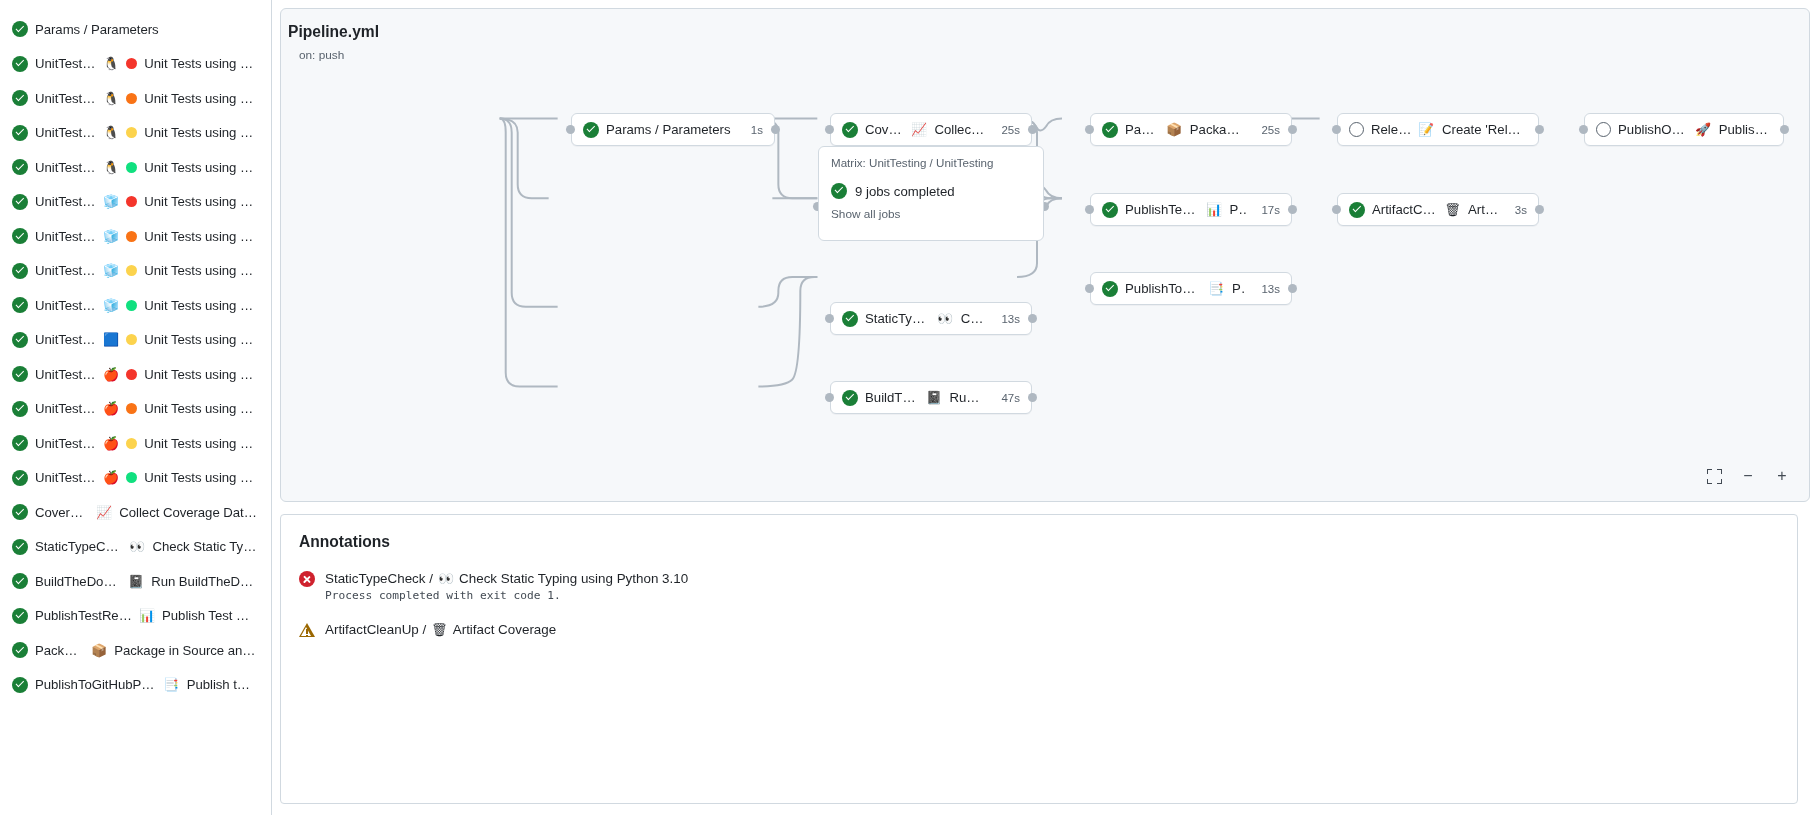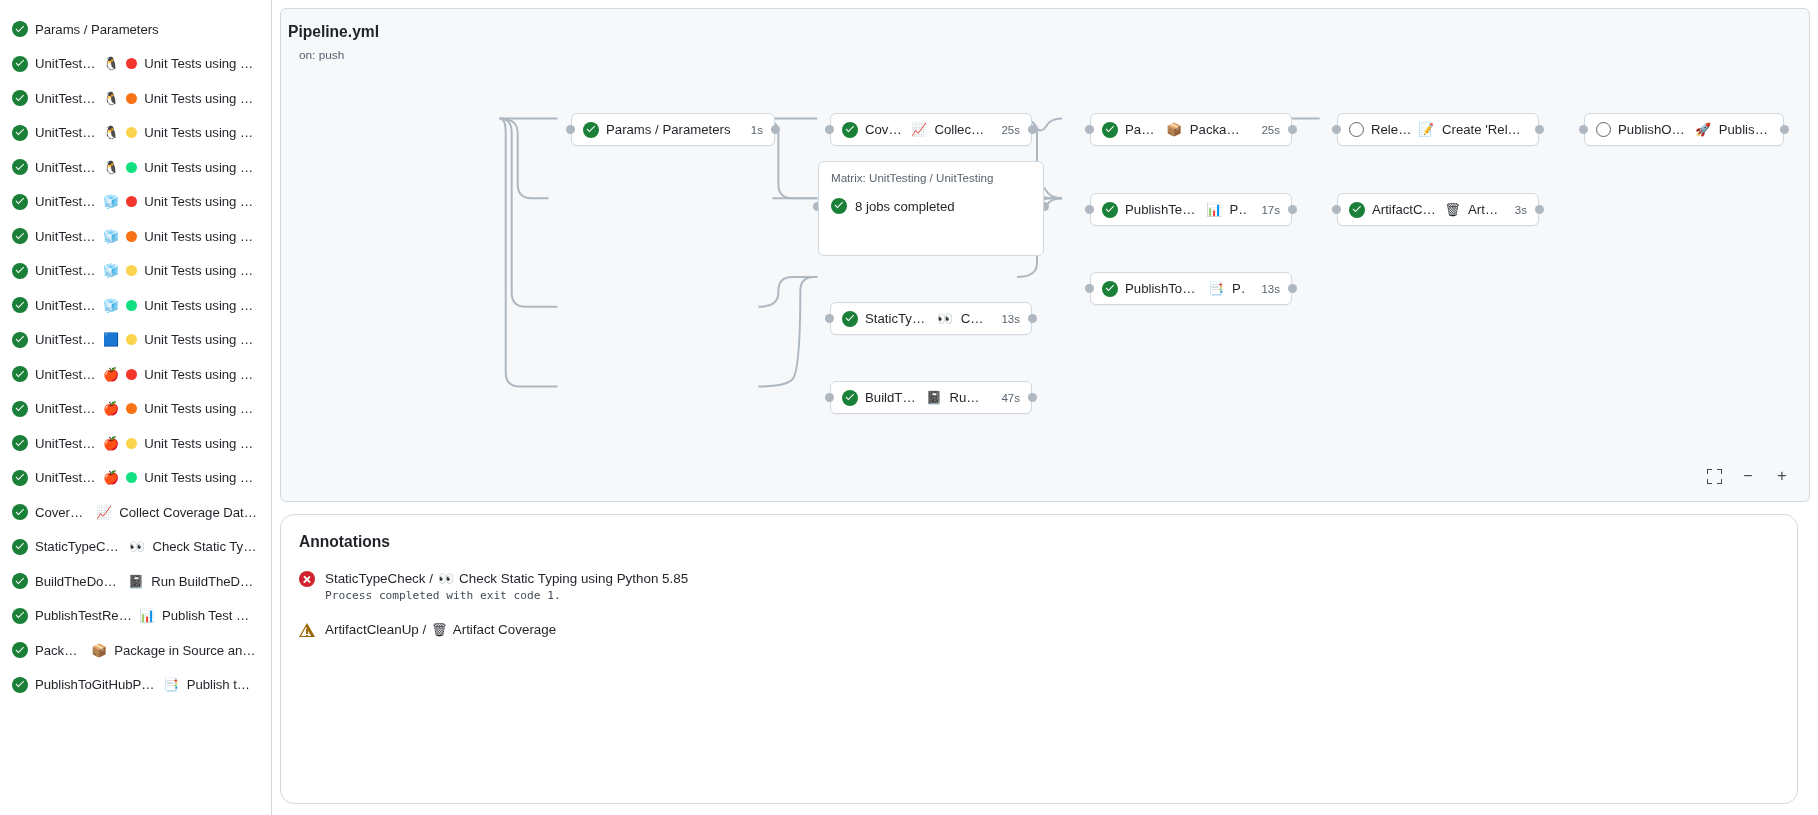--- a/index.html
+++ b/index.html
@@ -147,21 +147,21 @@
   }
   .fs-icon i:nth-child(1){ left:0; top:0; border-right:0; border-bottom:0; }
   .fs-icon i:nth-child(2){ right:0; top:0; border-left:0; border-bottom:0; }
   .fs-icon i:nth-child(3){ left:0; bottom:0; border-right:0; border-top:0; }
   .fs-icon i:nth-child(4){ right:0; bottom:0; border-left:0; border-top:0; }
 
   
   .ann-card {
     margin: 12px 20px 0 8px;
     border: 1px solid #d1d9e0;
-    border-radius: 14px;
+    border-radius: 4px;
     background: #ffffff;
     height: 290px;
     overflow: hidden;
   }
   .ann-title { font-size: 15.6px; font-weight: 600; padding: 18px 18px 0 18px; }
   .ann-sub { font-size: 11.9px; color: #59636e; padding: 5px 18px 0 18px; }
   .ann-item { display: flex; gap: 10px; padding: 20px 18px 0 18px; }
   .ann-body { display: flex; flex-direction: column; gap: 3px; }
   .ann-head { font-size: 13.4px; color: #1f2328; display: flex; align-items: center; gap: 5px; }
   .ann-head b { font-weight: 400; }
@@ -431,26 +431,27 @@
               <span class="ntext">PublishOnPyPI / </span>
               <span class="emoji">🚀</span>
               <span class="ntext">Publish to ...</span>
             </div>
             <div class="port" style="left: 1298px; top: 116px;"></div>
             <div class="port" style="left: 1499px; top: 116px;"></div>
             <div class="port" style="left: 532px; top: 193px;"></div>
             <div class="port" style="left: 759px; top: 193px;"></div>
           </div>
 
-        <div class="matrix" style="left:537px; top:152px; width:226px; height:95px;">
+        <div class="matrix" style="left:537px; top:137px; width:226px; height:95px;">
           <div class="matrix-head">Matrix: UnitTesting / UnitTesting</div>
           <div class="matrix-row">
             <span class="ico-ok"></span>
-            <span>8 jobs completed</span>
+            <span>9 jobs completed</span>
           </div>
+          <div class="matrix-link">Show all jobs</div>
         </div>
       </div>
 
       <div class="zoom-controls">
         <div class="zbtn">
           <span class="fs-icon">
               <i></i>
               <i></i>
               <i></i>
               <i></i>
@@ -463,21 +464,21 @@
 
     <div class="ann-card">
       <div class="ann-title">Annotations</div>
       <div id="ann-list">
           <div class="ann-item">
             <span class="ico-err"></span>
             <div class="ann-body">
               <div class="ann-head">
                 <b>StaticTypeCheck / </b>
                 <span class="emoji">👀</span>
-                <b>Check Static Typing using Python 5.85</b>
+                <b>Check Static Typing using Python 3.10</b>
               </div>
               <div class="ann-msg">Process completed with exit code 1.</div>
             </div>
           </div>
           <div class="ann-item">
             <span class="ico-warn">
               <span class="warn-bang"></span>
             </span>
             <div class="ann-body">
               <div class="ann-head">

